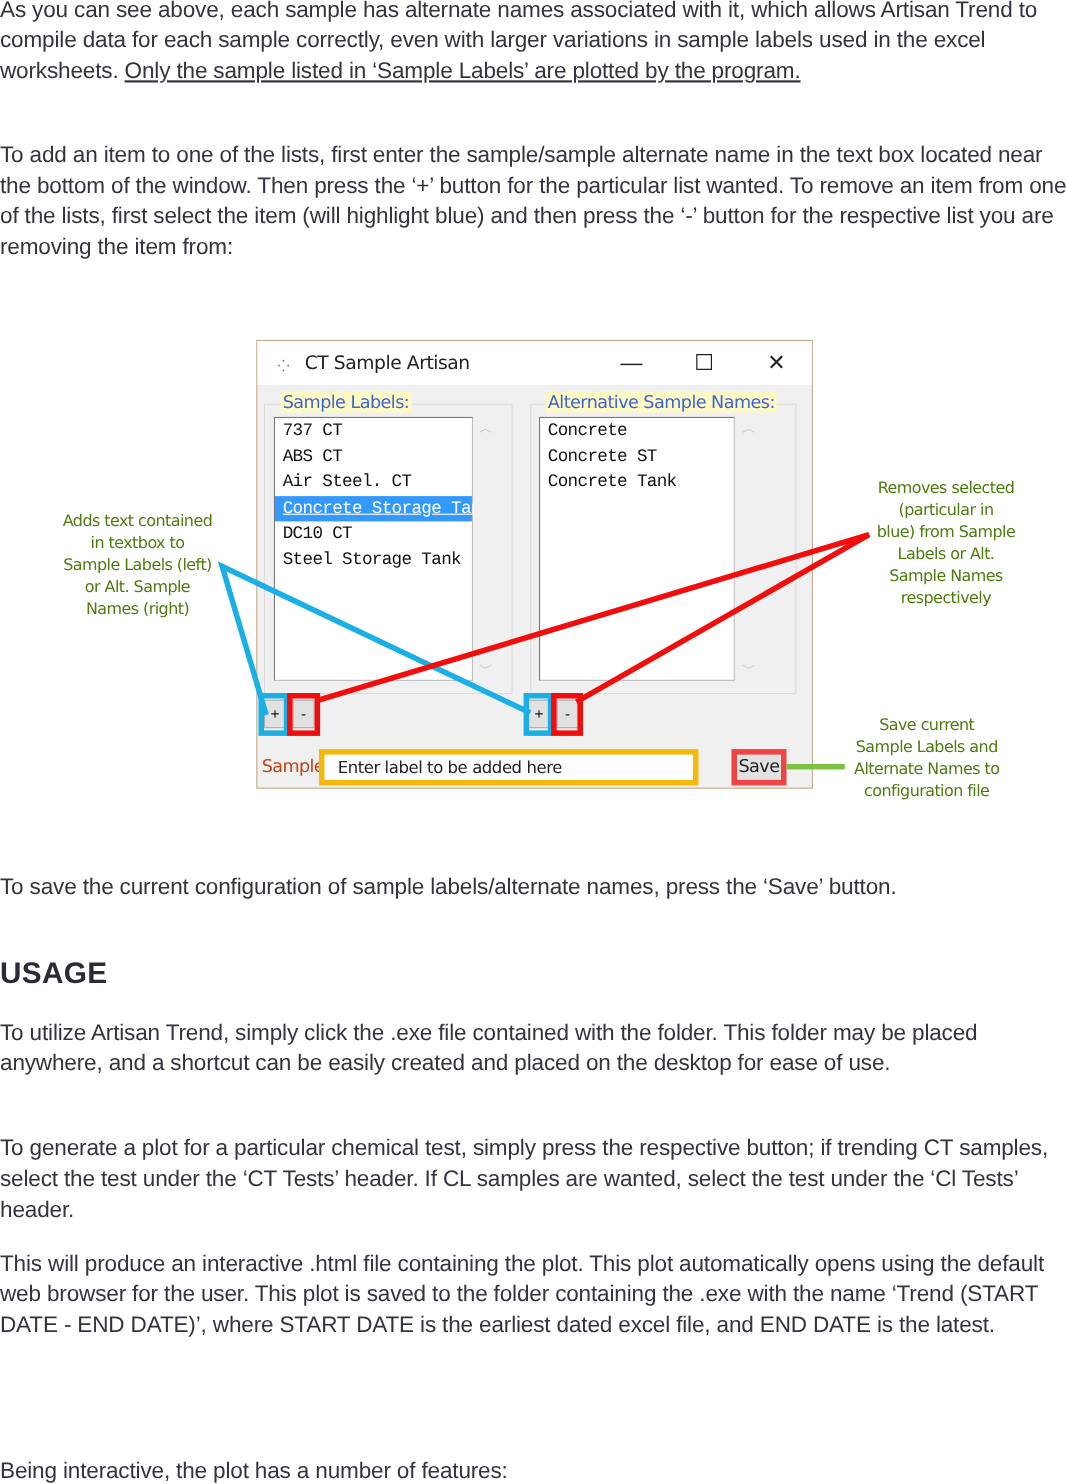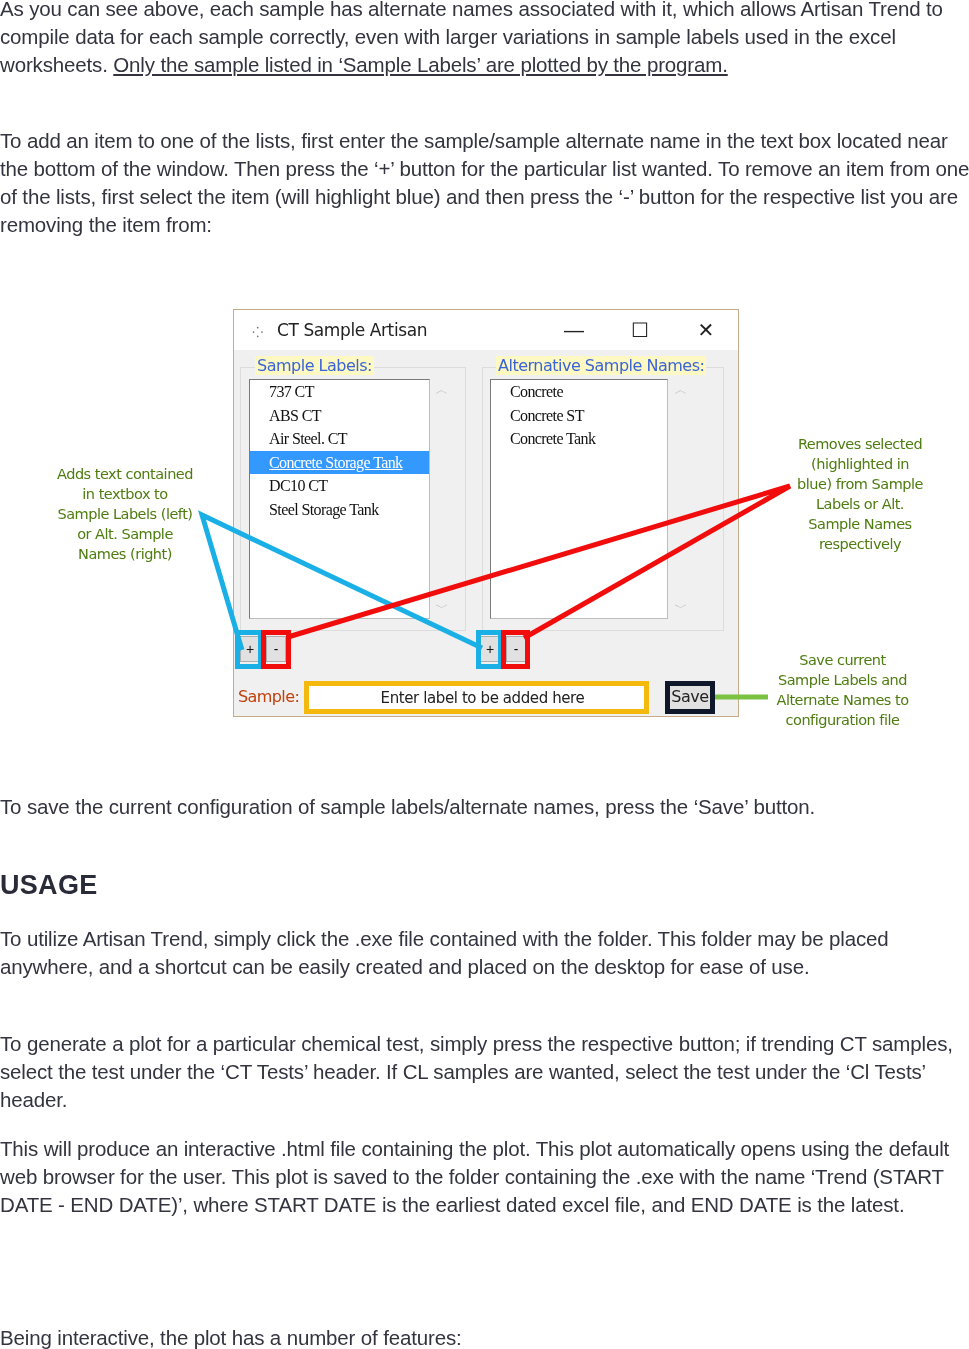--- a/index.html
+++ b/index.html
@@ -29,37 +29,37 @@
   }
   .title-icon { position: absolute; left: 18px; top: 12px; font-size: 14px; color: #777; }
   .title-text { position: absolute; left: 43px; top: 10px; font-size: 17px; color: #222; font-family: "DejaVu Sans", sans-serif; letter-spacing: -0.4px; }
   .wbtn { position: absolute; top: 6px; width: 40px; height: 28px; text-align: center; font-size: 20px; color: #222; line-height: 28px; }
   .grp-label { position: absolute; font-size: 16px; color: #3a64d8; font-family: "DejaVu Sans", sans-serif; letter-spacing: -0.5px; background: #fef9c3; padding: 0 2px; }
   .grp { position: absolute; border: 1px solid #dcdcdc; }
   .listbox {
     position: absolute; background: #ffffff; border: 1px solid #7a7a7a; box-sizing: border-box;
     border-right-color: #bdbdbd; border-bottom-color: #bdbdbd;
   }
-  .li { font-family: Liberation Serif, serif; font-size: 16px; line-height: 23.5px; color: #111; padding-left: 19px; white-space: nowrap; letter-spacing: -0.6px; }
+  .li { font-family: Liberation Mono, monospace; font-size: 16px; line-height: 23.5px; color: #111; padding-left: 7px; white-space: nowrap; letter-spacing: -0.6px; }
   .li.sel { background: #3399ff; color: #ffffff; text-decoration: underline; }
   .sb { position: absolute; width: 22px; background: #f0f0f0; }
   .sb-arrow { position: absolute; left: 0; width: 22px; text-align: center; font-size: 13px; color: #c2c2c2; }
   .smallbtn {
     position: absolute; width: 20px; height: 26px; background: #e1e1e1; border: 1px solid #adadad;
     box-sizing: border-box; text-align: center; font-size: 14px; line-height: 24px; color: #111;
   }
   .sample-label { position: absolute; left: 4px; top: 377px; font-size: 16px; color: #c2410c; font-family: "DejaVu Sans", sans-serif; letter-spacing: -0.6px; }
   .sample-input {
-    position: absolute; left: 70px; top: 371px; width: 345px; height: 33px; box-sizing: border-box;
+    position: absolute; left: 56px; top: 371px; width: 345px; height: 33px; box-sizing: border-box;
     border: 5px solid #f5b80c; background: #ffffff; font-size: 15px; padding: 0 0 0 12px;
-    font-family: "DejaVu Sans", sans-serif; color: #222; letter-spacing: -0.4px; outline: none; text-align: center;
+    font-family: "DejaVu Sans", sans-serif; color: #222; letter-spacing: -0.4px; outline: none;
   }
   .save-btn {
     position: absolute; left: 431px; top: 371px; width: 50px; height: 33px; box-sizing: border-box;
-    border: 5px solid #0f172a; background: #e1e1e1; font-size: 16px; color: #222; text-align: center; line-height: 22px;
+    border: 5px solid #ef4444; background: #e1e1e1; font-size: 16px; color: #222; text-align: center; line-height: 22px;
     font-family: "DejaVu Sans", sans-serif; letter-spacing: -0.5px;
   }
   .hl { position: absolute; box-sizing: border-box; border: 5px solid; }
   .ann {
     position: absolute; text-align: center; font-size: 14.5px; line-height: 20px; color: #4d7c0f;
     font-family: "DejaVu Sans", sans-serif; letter-spacing: -0.5px;
   }
   svg.lines { position: absolute; left: 0; top: 0; pointer-events: none; }
 </style>
 </head>
@@ -129,21 +129,21 @@
 
   <div class="ann" style="left:45px; top:164px; width:160px;">
     <div>Adds text contained</div>
     <div>in textbox to</div>
     <div>Sample Labels (left)</div>
     <div>or Alt. Sample</div>
     <div>Names (right)</div>
   </div>
   <div class="ann" style="left:785px; top:134px; width:150px;">
     <div>Removes selected</div>
-    <div>(highlighted in</div>
+    <div>(particular in</div>
     <div>blue) from Sample</div>
     <div>Labels or Alt.</div>
     <div>Sample Names</div>
     <div>respectively</div>
   </div>
   <div class="ann" style="left:765px; top:350px; width:155px;">
     <div>Save current</div>
     <div>Sample Labels and</div>
     <div>Alternate Names to</div>
     <div>configuration file</div>

